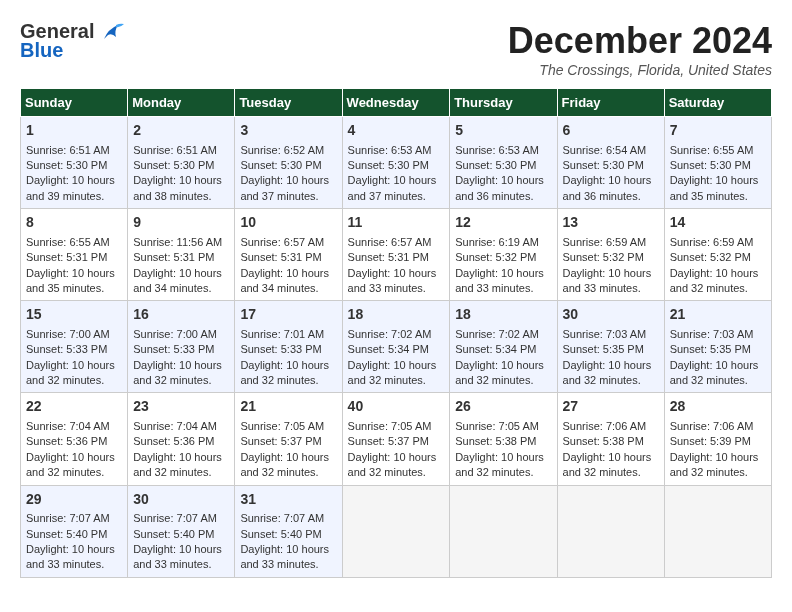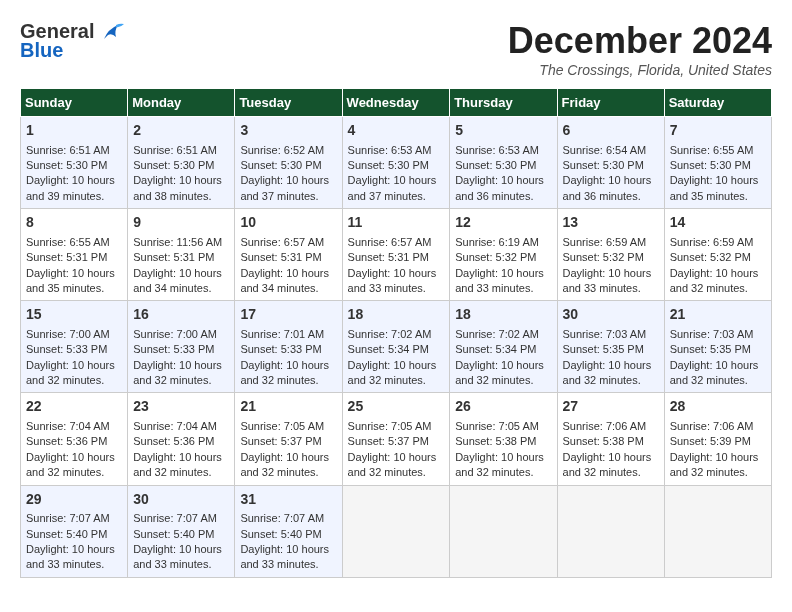--- a/index.html
+++ b/index.html
@@ -256,21 +256,21 @@
         <span>Sunset: 5:36 PM</span><br>
         <span>Daylight: 10 hours and 32 minutes.</span>
       </td>
         <td>
         <span class="day-num">21</span>
         <span>Sunrise: 7:05 AM</span><br>
         <span>Sunset: 5:37 PM</span><br>
         <span>Daylight: 10 hours and 32 minutes.</span>
       </td>
         <td>
-        <span class="day-num">25</span>
+        <span class="day-num">40</span>
         <span>Sunrise: 7:05 AM</span><br>
         <span>Sunset: 5:37 PM</span><br>
         <span>Daylight: 10 hours and 32 minutes.</span>
       </td>
         <td>
         <span class="day-num">26</span>
         <span>Sunrise: 7:05 AM</span><br>
         <span>Sunset: 5:38 PM</span><br>
         <span>Daylight: 10 hours and 32 minutes.</span>
       </td>

